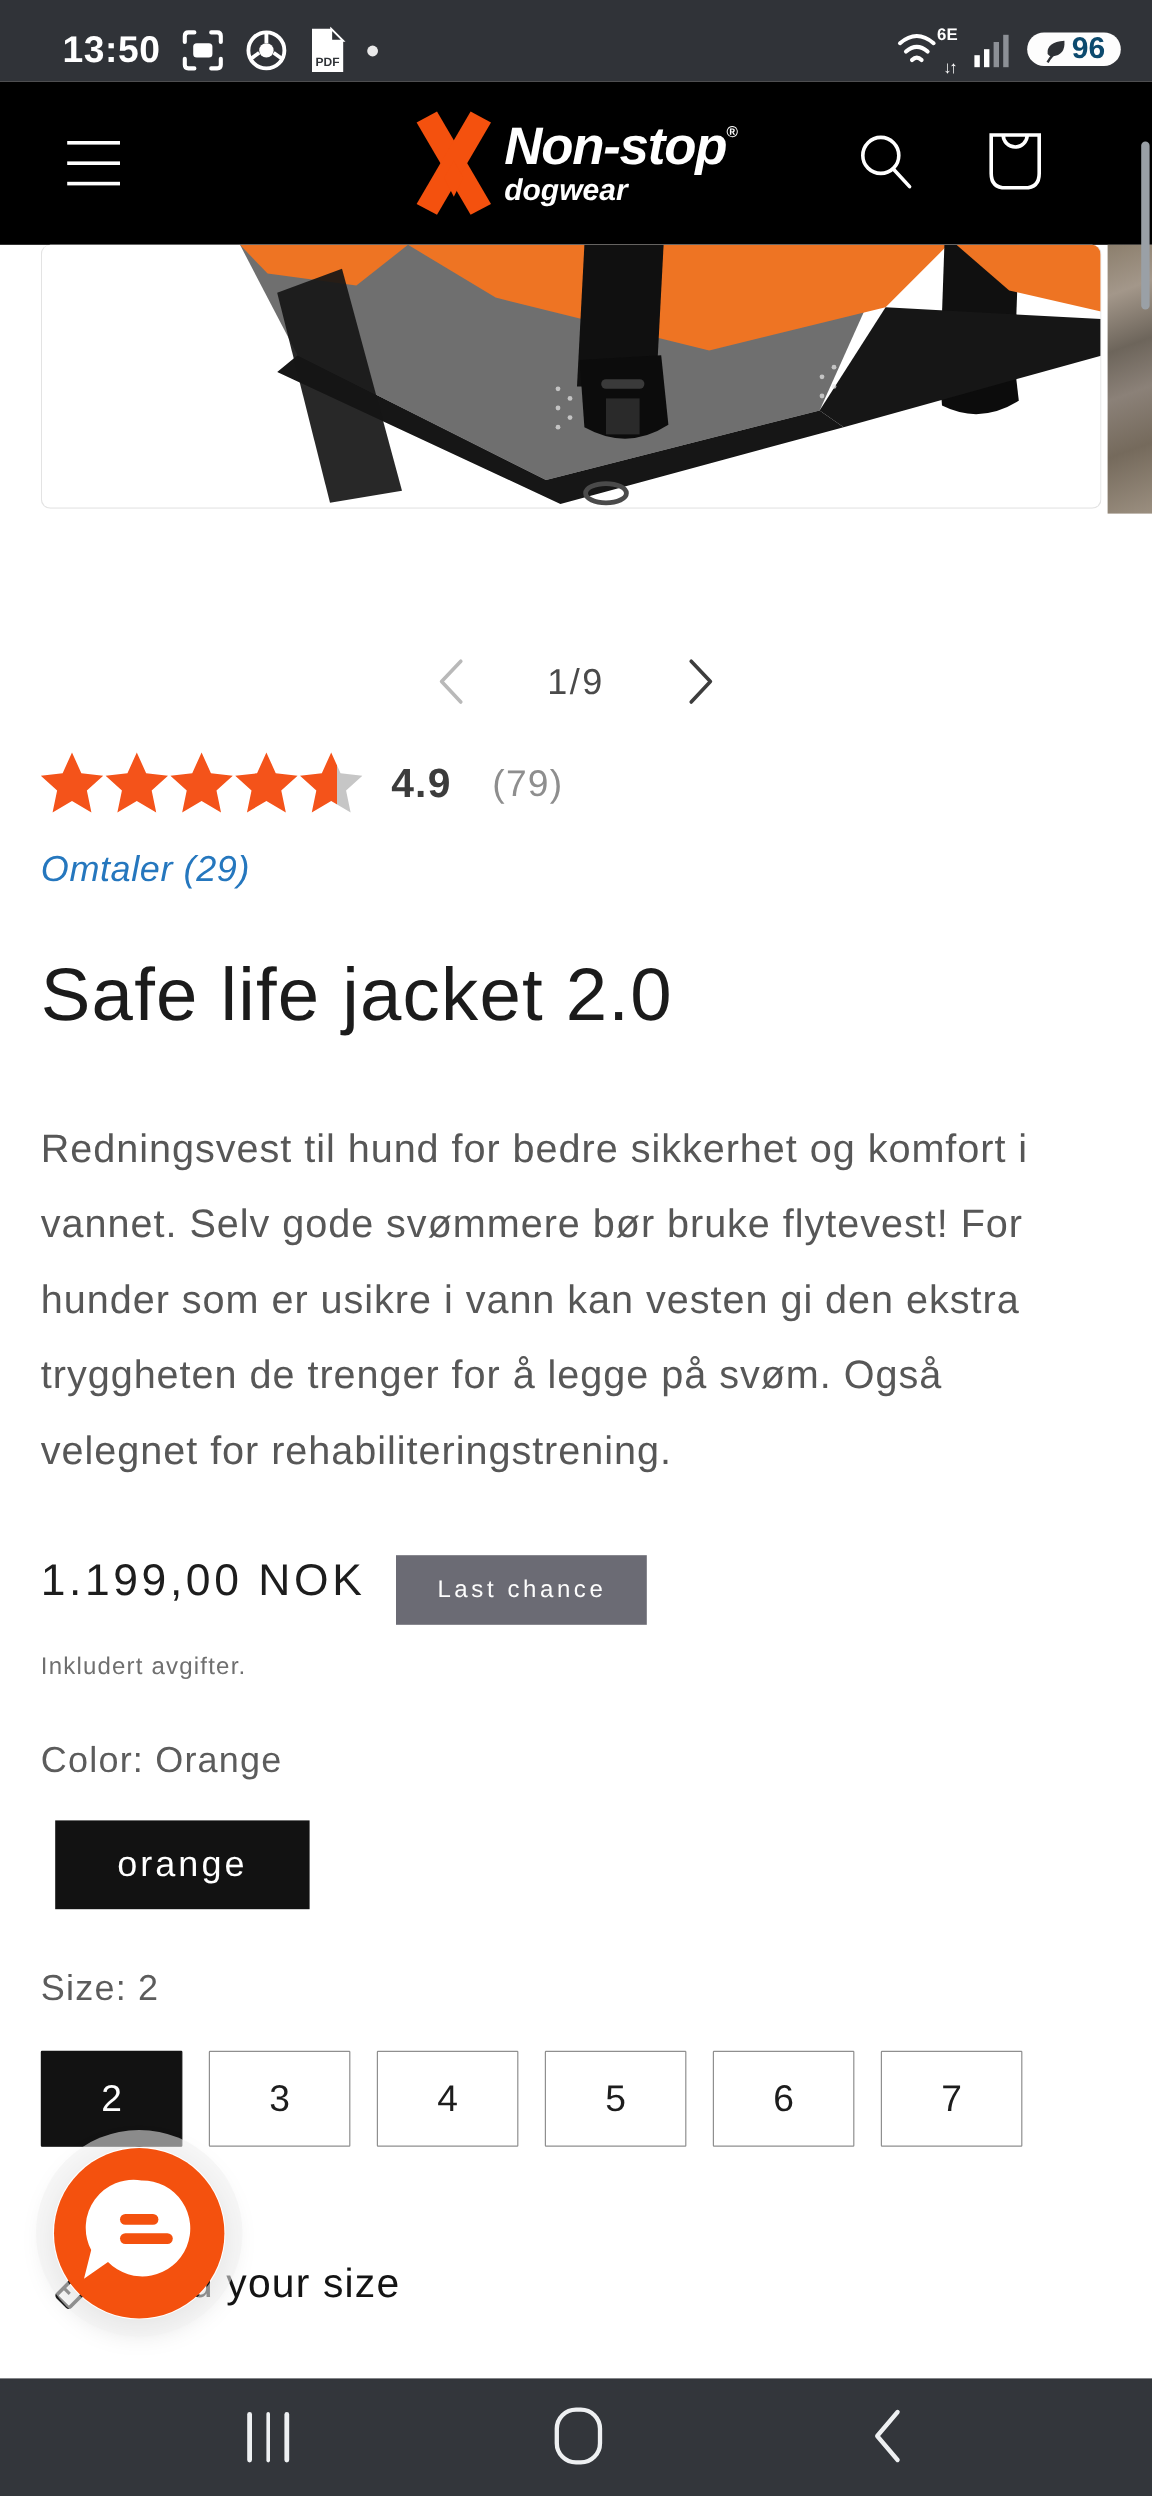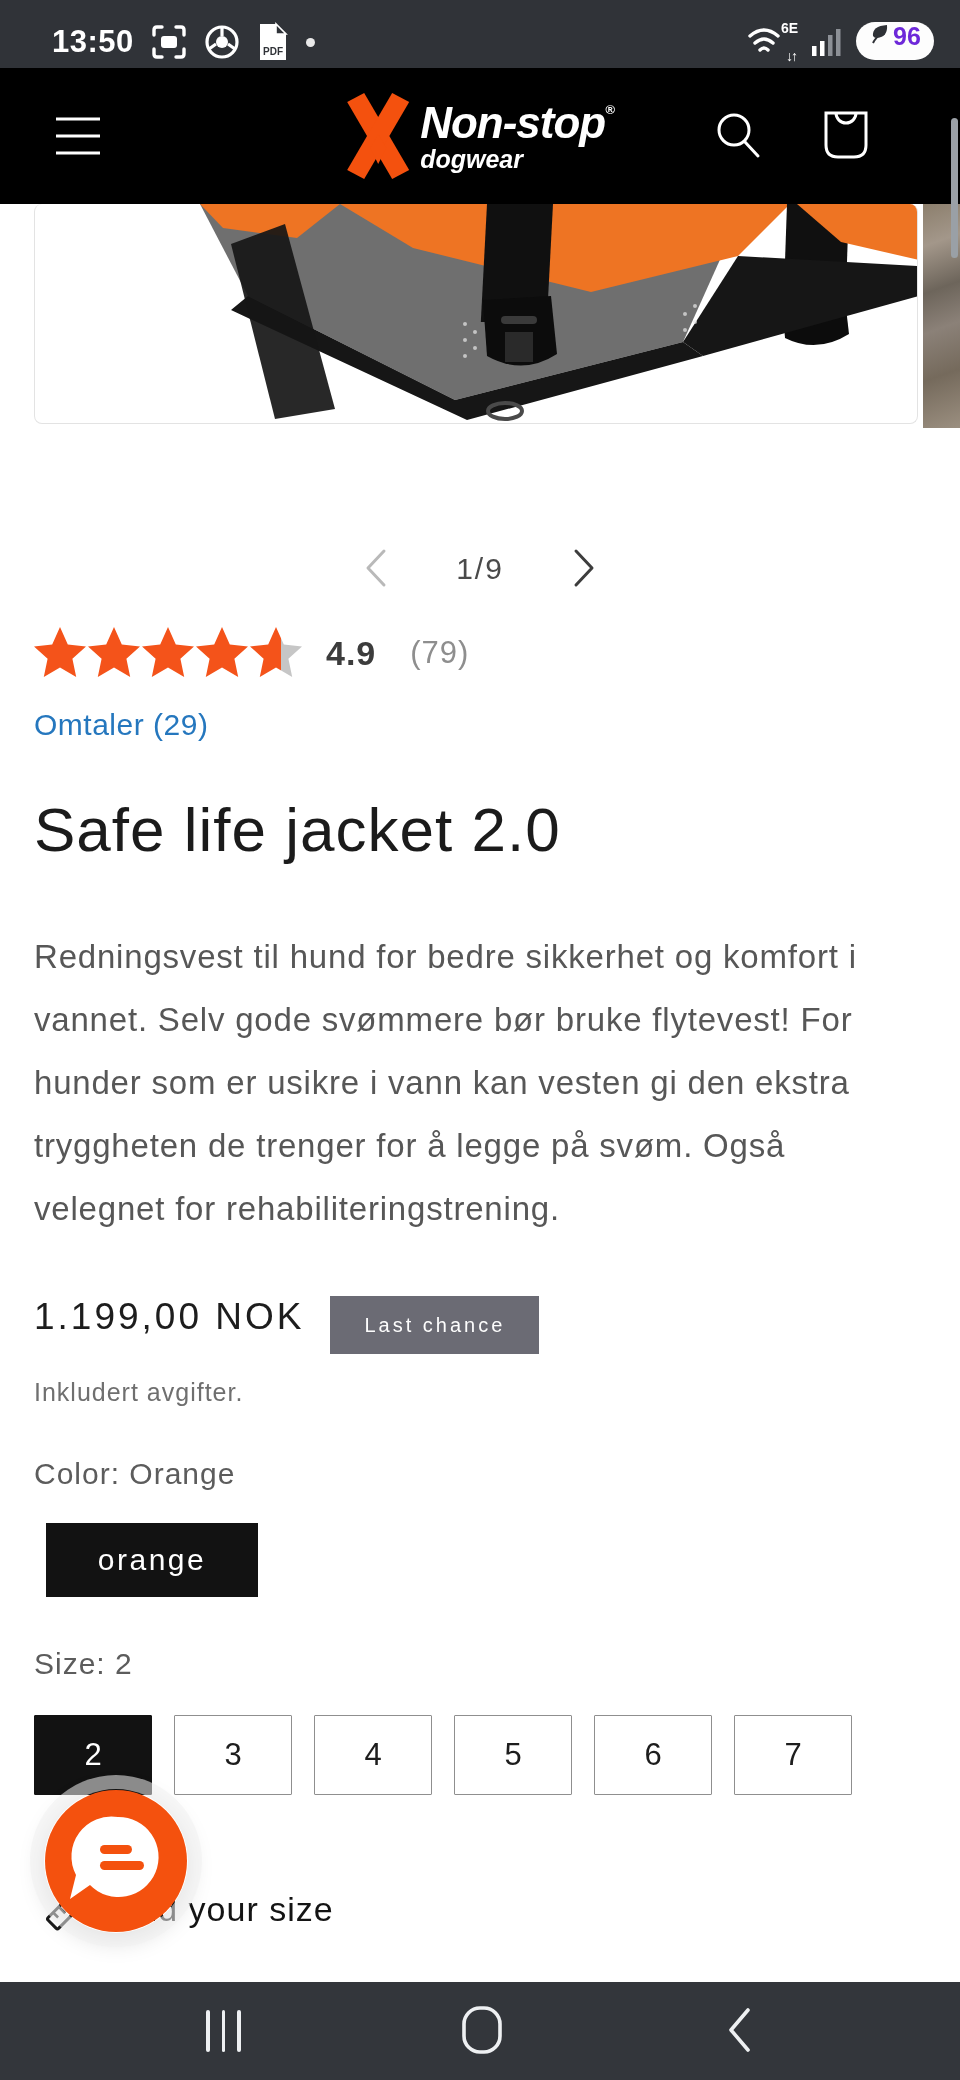--- a/index.html
+++ b/index.html
@@ -13,22 +13,22 @@
   .status-bar{
     height:68px; background:#303338; color:#fff;
     display:flex; align-items:flex-end; justify-content:space-between;
     padding:0 26px 6px 52px;
   }
   .sb-left{ display:flex; align-items:center; gap:16px; }
   .sb-time{ font-size:31px; font-weight:bold; letter-spacing:0.5px; }
   .sb-right{ display:flex; align-items:center; gap:12px; }
   .sb-icon{ display:block; }
   .batt-pill{
-    background:#fdfdfd; color:#6d28d9; border-radius:19px;
-    height:38px; min-width:78px; display:flex; align-items:flex-start; justify-content:center;
+    background:#fdfdfd; color:#0c4a6e; border-radius:19px;
+    height:28px; min-width:78px; display:flex; align-items:flex-end; justify-content:center;
     gap:2px; padding:0 10px;
   }
   .batt-num{ font-size:25px; font-weight:bold; }
   .sb-dot{ width:9px; height:9px; border-radius:50%; background:#e9e9e9; }
   .wifi-wrap{ position:relative; width:52px; height:42px; }
   .wifi-6e{ position:absolute; right:0; top:0; font-size:14px; font-weight:bold; }
   .wifi-arrows{ position:absolute; right:2px; bottom:-2px; font-size:14px; letter-spacing:-2px; }
   
   .header{
     height:136px; background:#000; position:relative;
@@ -68,37 +68,37 @@
     height:42px;
   }
   .pg-btn{ background:none; border:none; cursor:pointer; padding:4px; }
   .pg-count{ font-size:30px; color:#4a4a4a; letter-spacing:2px; }
   
   .rating-row{ display:flex; align-items:center; margin:36px 0 0 34px; gap:22px; }
   .stars{ display:flex; gap:1px; }
   .rating-score{ font-size:34px; font-weight:bold; color:#3c3c3c; margin-left:2px; letter-spacing:1px;}
   .rating-count{ font-size:31px; color:#8e8e8e; margin-left:12px; letter-spacing:1px;}
   .reviews-link{ display:inline-block; margin:28px 0 0 34px; font-size:30px; color:#2577be;
-    letter-spacing:0.5px; cursor:pointer; text-decoration:none; }
+    letter-spacing:0.5px; cursor:pointer; text-decoration:none;font-style:italic; }
   
   .title{
     margin:52px 34px 0 34px; font-size:62px; font-weight:normal; color:#1b1b1b;
     letter-spacing:1px;
   }
   .descr{
     margin:60px 60px 0 34px; font-size:33px; color:#575757; line-height:63px;
     letter-spacing:0.8px; max-width:870px;
   }
   .price-row{ display:flex; align-items:flex-start; margin:56px 0 0 34px; gap:26px; }
   .price{ font-size:37px; color:#1d1d1d; letter-spacing:3px; }
   .badge{
     background:#6b6b74; color:#fdfdfd; font-size:20px; letter-spacing:3px;
     padding:19px 34px; line-height:1;
   }
-  .tax-note{ margin:24px 0 0 34px; font-size:25px; color:#6f6f6f; letter-spacing:1px; }
+  .tax-note{ margin:24px 0 0 34px; font-size:20px; color:#6f6f6f; letter-spacing:1px; }
   
   .opt-label{ margin:50px 0 0 34px; font-size:30px; color:#5c5c5c; letter-spacing:1px; }
   .color-btn{
     margin:32px 0 0 46px; width:212px; height:74px; background:#121212; color:#fff;
     border:none; font-size:30px; letter-spacing:2.5px; cursor:pointer;
     font-family:"Liberation Sans", sans-serif;
     display:flex; align-items:center; justify-content:center;
   }
   .size-row{ display:flex; margin:34px 0 0 34px; gap:22px; }
   .size-btn{

